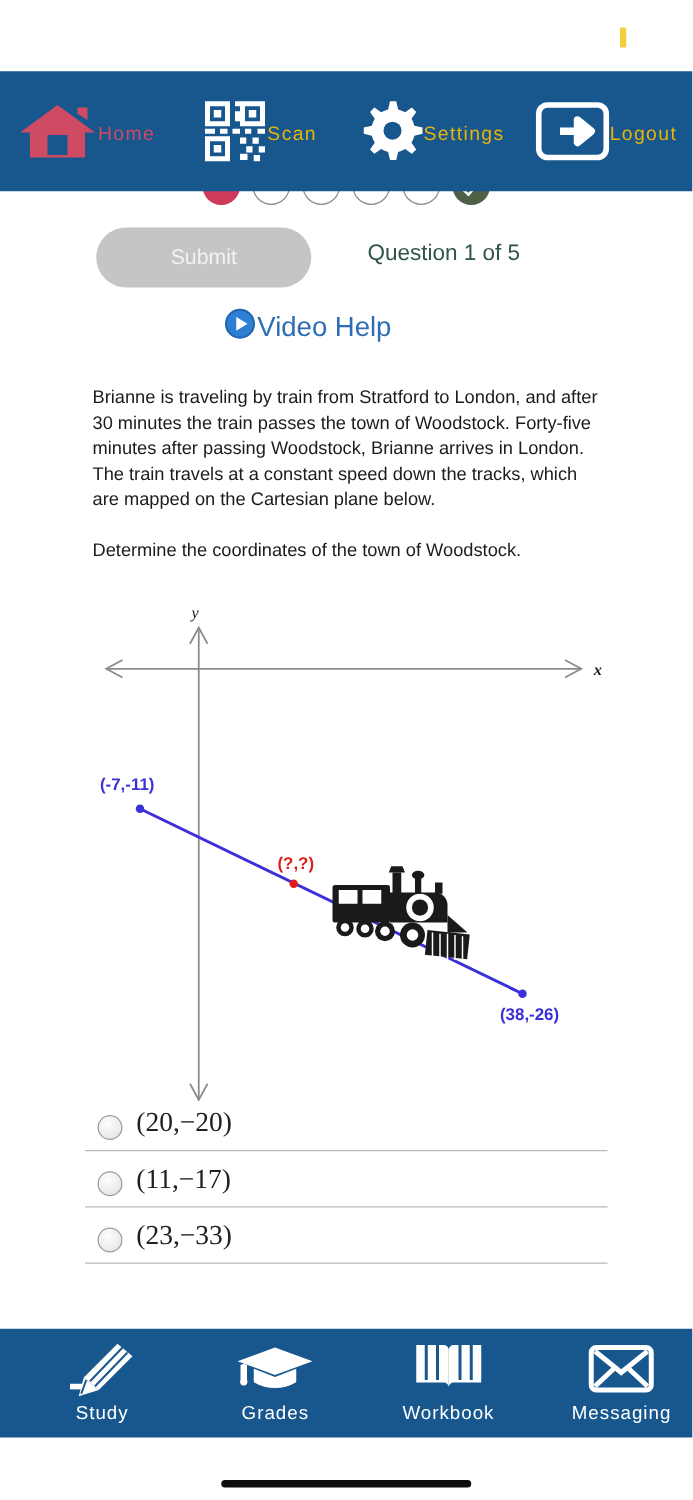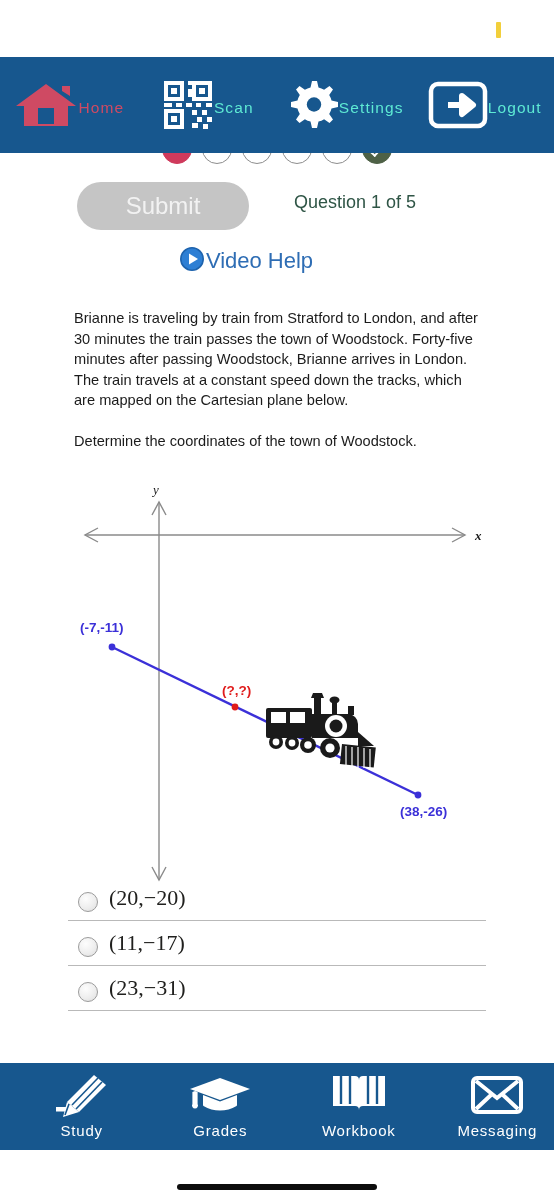--- a/index.html
+++ b/index.html
@@ -53,21 +53,21 @@
   .topnav-icon {
     height: 47px;
     display: flex;
     align-items: center;
     justify-content: center;
   }
   .topnav-label {
     margin-top: 5px;
     font-size: 15.5px;
     letter-spacing: 1.1px;
-    color: #5eead4;
+    color: #eab308;
   }
   .topnav-label.home { color: #cf4a63; }
 
   
   .dots {
     position: absolute;
     left: 0; top: 134px;
     width: 554px;
     display: flex;
     justify-content: center;
@@ -109,21 +109,21 @@
     z-index: 3;
   }
   .submit-btn {
     position: absolute;
     left: 77px; top: 0;
     width: 172px; height: 48px;
     border-radius: 26px;
     background: #c5c5c5;
     border: none;
     color: #f2f2f2;
-    font-size: 24px;
+    font-size: 17px;
     font-family: "Liberation Sans", sans-serif;
     cursor: pointer;
   }
   .question-counter {
     position: absolute;
     left: 294px; top: 10px;
     font-size: 18px;
     color: #2f5546;
   }
 
@@ -403,21 +403,21 @@
   <div class="option">
     <span class="radio"></span>
     <span class="option-label">(20,−20)</span>
   </div>
   <div class="option">
     <span class="radio"></span>
     <span class="option-label">(11,−17)</span>
   </div>
   <div class="option">
     <span class="radio"></span>
-    <span class="option-label">(23,−31)</span>
+    <span class="option-label">(23,−33)</span>
   </div>
 </div>
 
 <div class="bottomnav">
 
   <div class="bottomnav-item">
     <div class="bottomnav-icon">
       <svg width="52" height="44" viewBox="0 0 52 44">
         <g fill="#ffffff">
           <path d="M38 1 l12 10 -27 27 -12 -10 z"></path>

